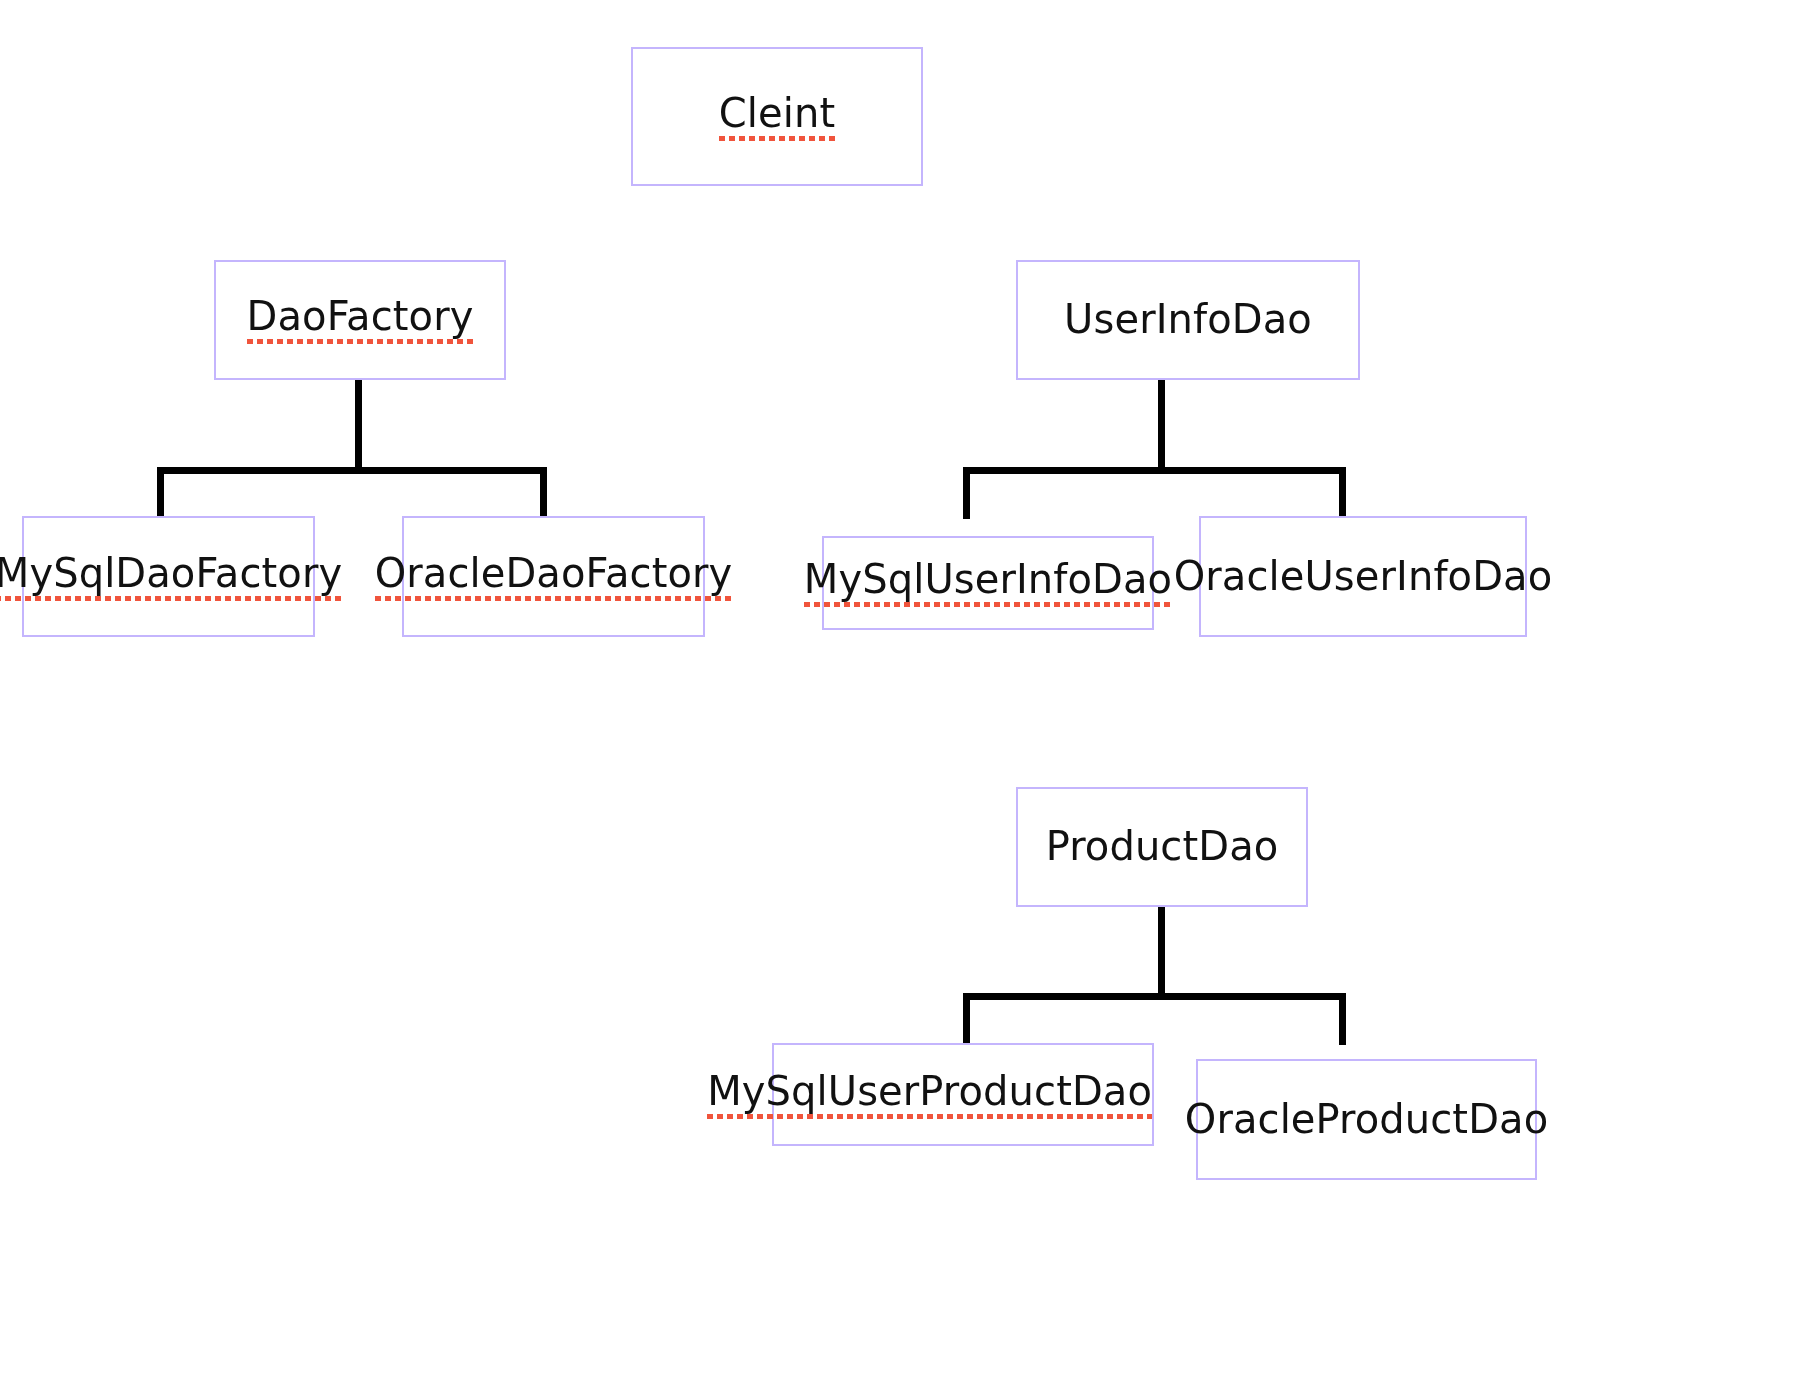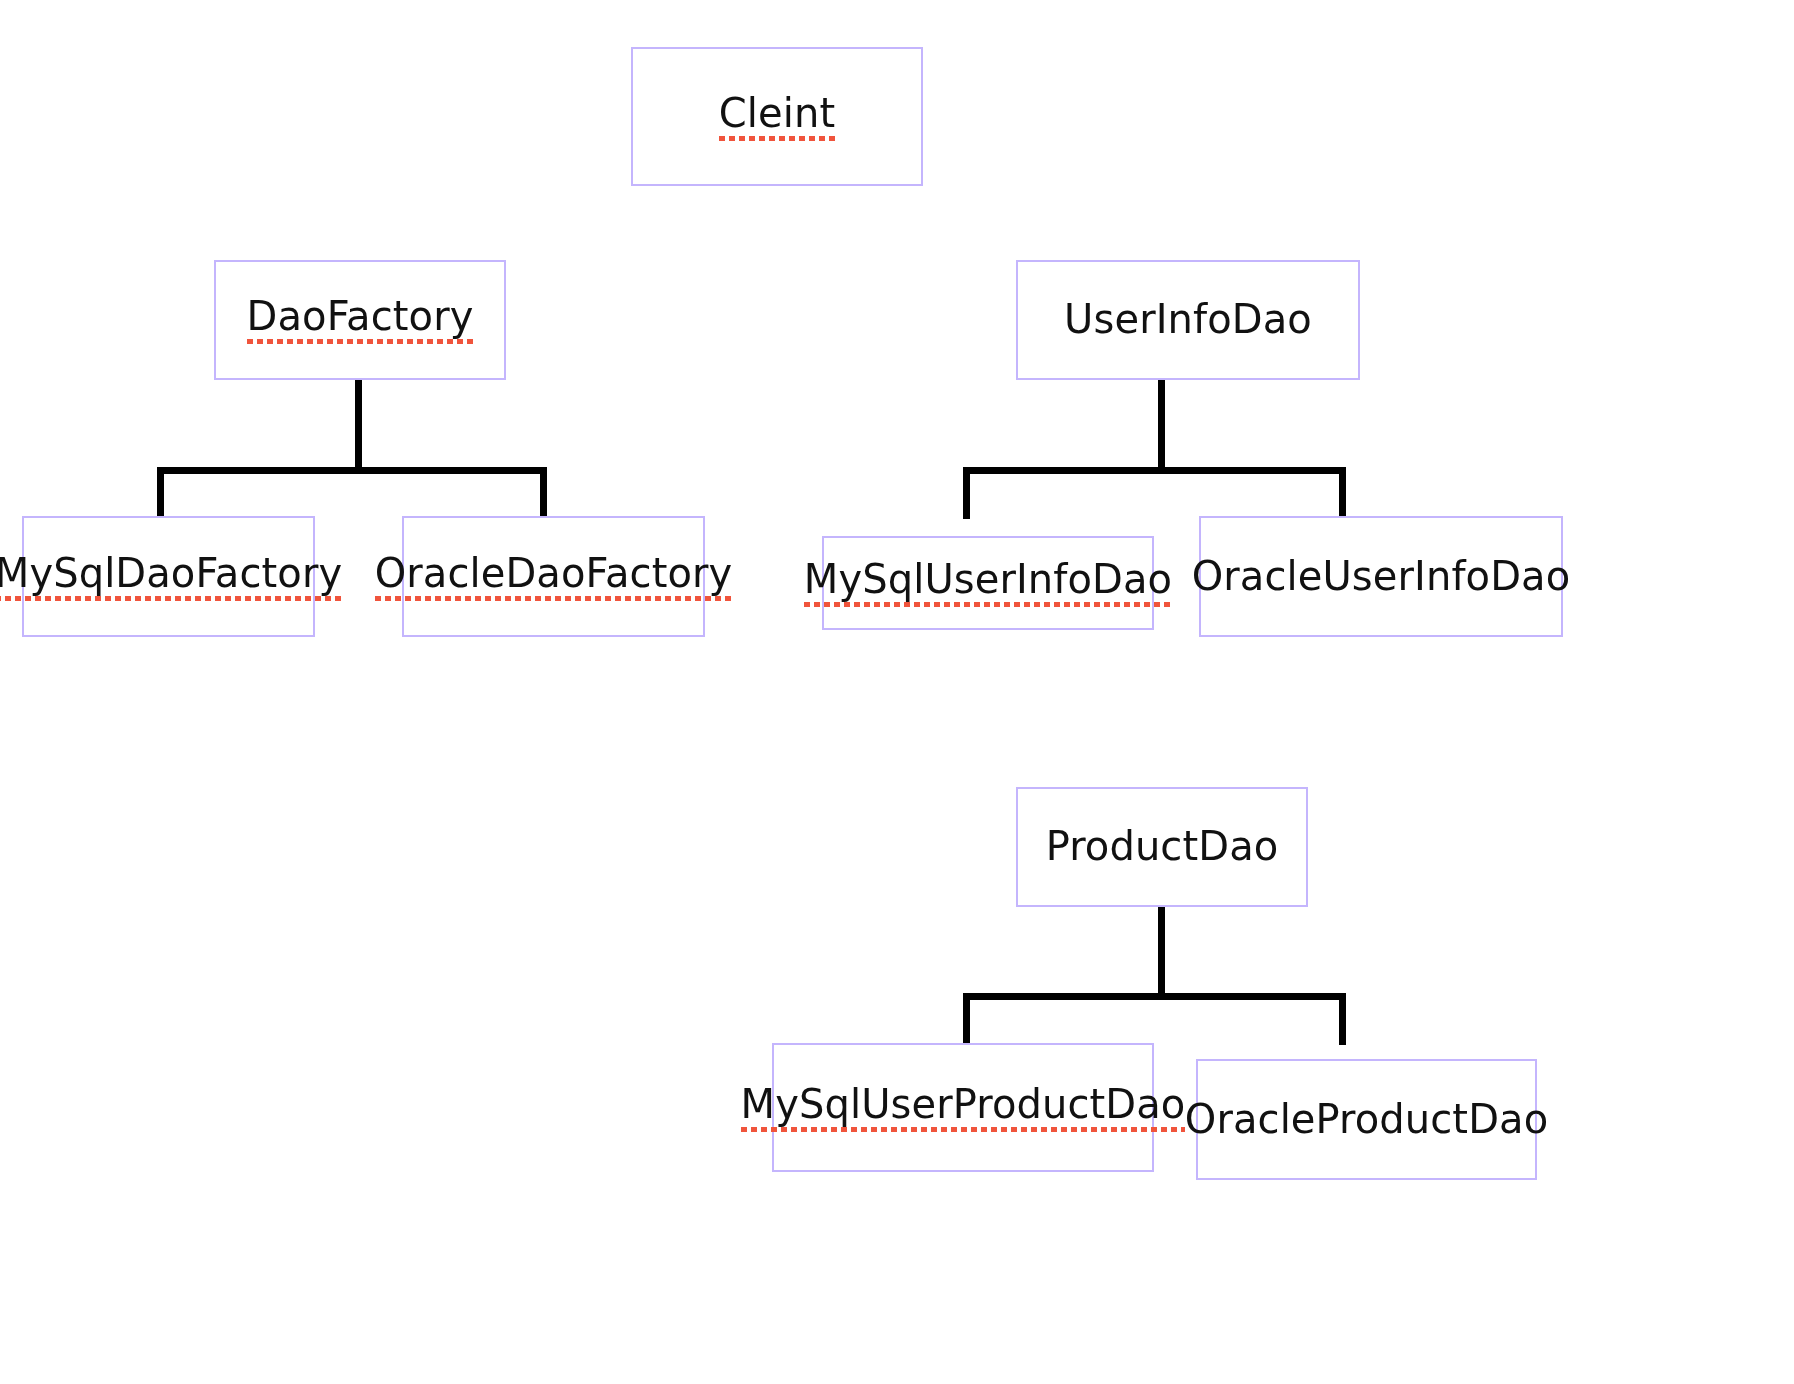--- a/index.html
+++ b/index.html
@@ -86,34 +86,34 @@
 
   <div class="conn conn-v" style="left:1158px; top:380px; height:90px;"></div>
   <div class="conn conn-h" style="left:963px; top:467px; width:383px;"></div>
   <div class="conn conn-v" style="left:963px; top:467px; height:52px;"></div>
   <div class="conn conn-v" style="left:1339px; top:467px; height:52px;"></div>
 
   <div class="node" style="left:822px; top:516px; width:332px; height:94px;margin-top:20px;">
     <span class="node-label spell-error">MySqlUserInfoDao</span>
   </div>
 
-  <div class="node" style="left:1199px; top:516px; width:364px; height:121px;">
+  <div class="node" style="left:1199px; top:516px; width:328px; height:121px;">
     <span class="node-label">OracleUserInfoDao</span>
   </div>
 
   <div class="node" style="left:1016px; top:787px; width:292px; height:120px;">
     <span class="node-label">ProductDao</span>
   </div>
 
   <div class="conn conn-v" style="left:1158px; top:907px; height:90px;"></div>
   <div class="conn conn-h" style="left:963px; top:993px; width:383px;"></div>
   <div class="conn conn-v" style="left:963px; top:993px; height:52px;"></div>
   <div class="conn conn-v" style="left:1339px; top:993px; height:52px;"></div>
 
-  <div class="node" style="left:772px; top:1043px; width:382px; height:129px;">
+  <div class="node" style="left:772px; top:1043px; width:382px; height:103px;justify-content:flex-end;">
     <span class="node-label spell-error">MySqlUserProductDao</span>
   </div>
 
   <div class="node" style="left:1196px; top:1043px; width:341px; height:121px;margin-top:16px;">
     <span class="node-label">OracleProductDao</span>
   </div>
 
 </div>
 
 </body></html>

